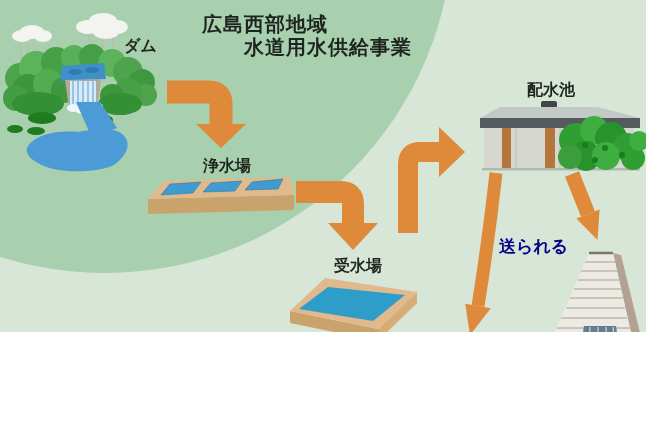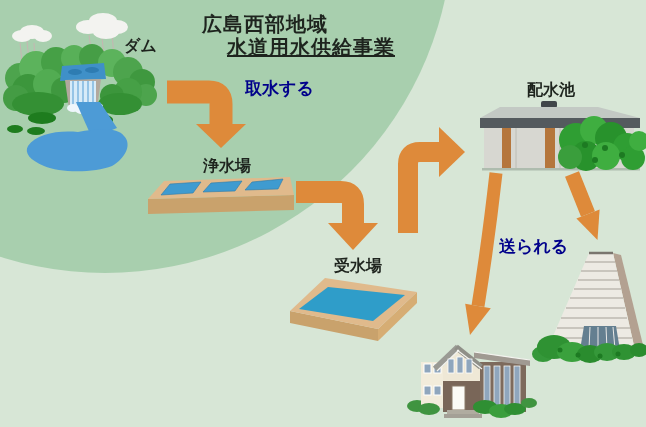--- a/index.html
+++ b/index.html
@@ -1,37 +1,37 @@
 <!DOCTYPE html>
 <html><head>
 <meta charset="utf-8">
 <style>
   html,body{margin:0;padding:0;}
   body{font-family:"Liberation Sans","DejaVu Sans",sans-serif;}
   .stage{
     position:relative;
-    width:646px;height:427px;
+    width:646px;height:332px;
     overflow:hidden;
     background:#d7e6d6;
   }
   .stage svg{position:absolute;left:0;top:0;}
   .lbl{
     position:absolute;
     font-weight:bold;
     white-space:nowrap;
     user-select:none;
   }
   .node-label{color:#1e241e;font-size:16px;}
   .flow-label{color:#00008b;font-size:17px;}
   .title{
     position:absolute;left:202px;top:13px;
     color:#1e241e;font-size:20px;font-weight:bold;
     line-height:23px;letter-spacing:1px;
   }
-  .title .indent{margin-left:25px;text-decoration:underline;}
+  .title .indent{margin-left:42px;}
 </style>
 </head>
 <body>
 
 <div class="stage">
 
   <svg width="646" height="427" viewBox="0 0 646 427">
 
     <rect x="0" y="0" width="646" height="427" fill="#d7e6d6"></rect>
     <circle cx="105" cy="-75" r="348" fill="#a8cfae"></circle>
@@ -254,16 +254,15 @@
   <div class="title">
     <div>広島西部地域</div>
     <div class="indent">水道用水供給事業</div>
   </div>
 
   <div class="lbl node-label" style="left:124px;top:36px">ダム</div>
   <div class="lbl node-label" style="left:203px;top:156px">浄水場</div>
   <div class="lbl node-label" style="left:334px;top:256px">受水場</div>
   <div class="lbl node-label" style="left:527px;top:80px">配水池</div>
 
-  <div class="lbl flow-label" style="left:245px;top:77px">取水する</div>
   <div class="lbl flow-label" style="left:499px;top:235px">送られる</div>
 
 </div>
 
 </body></html>

